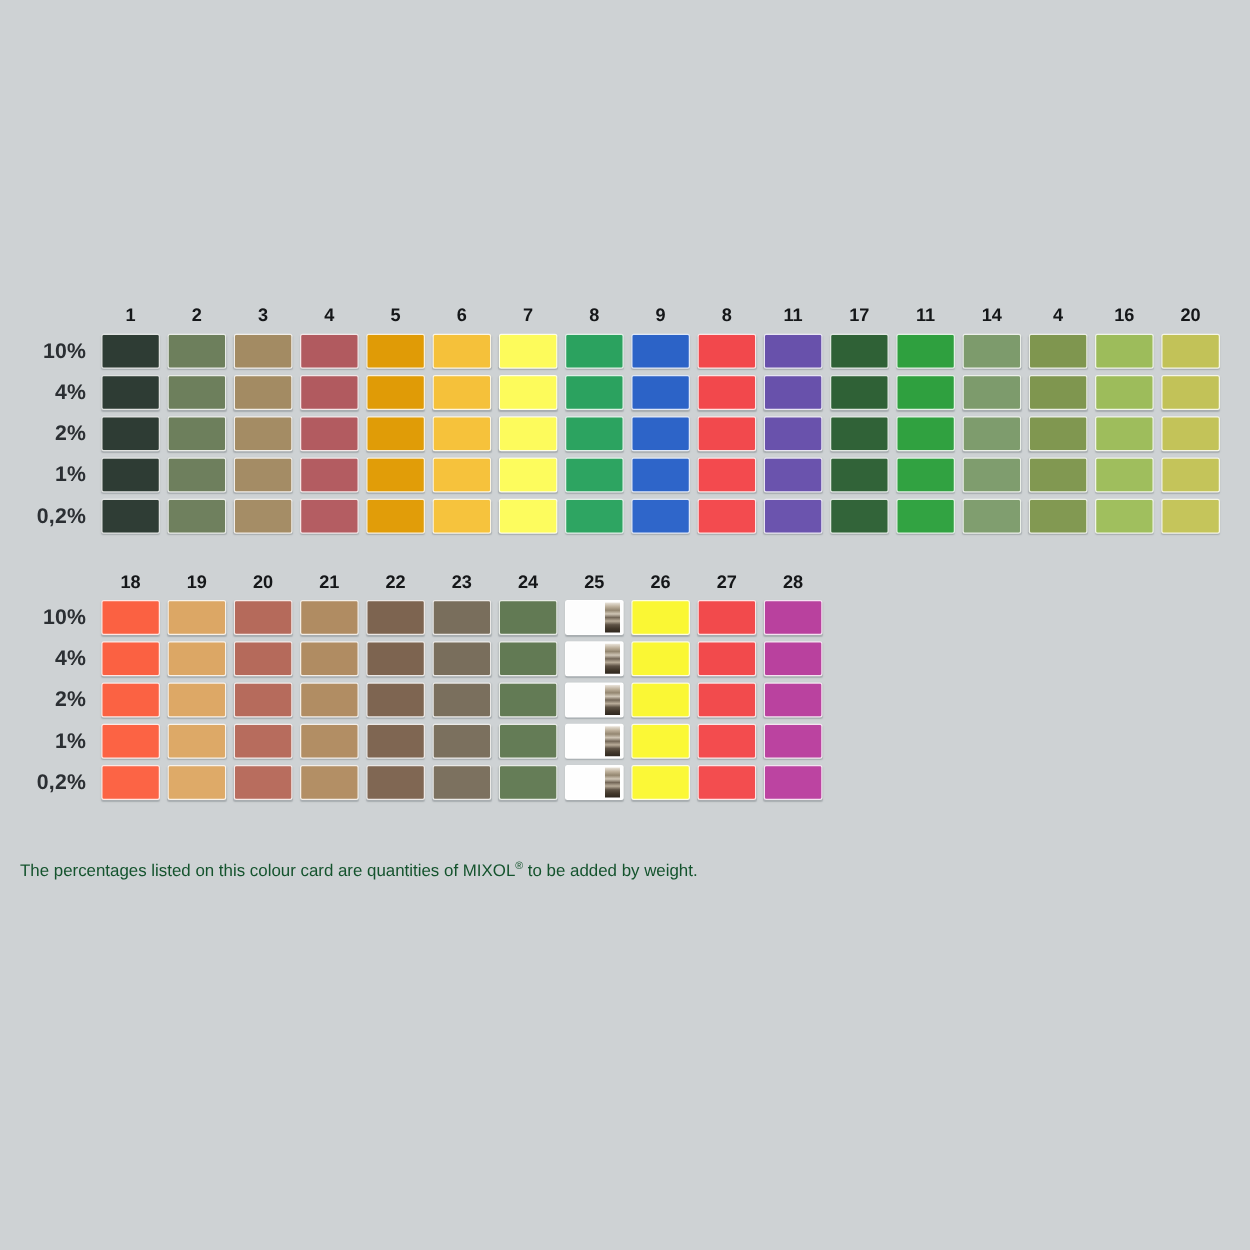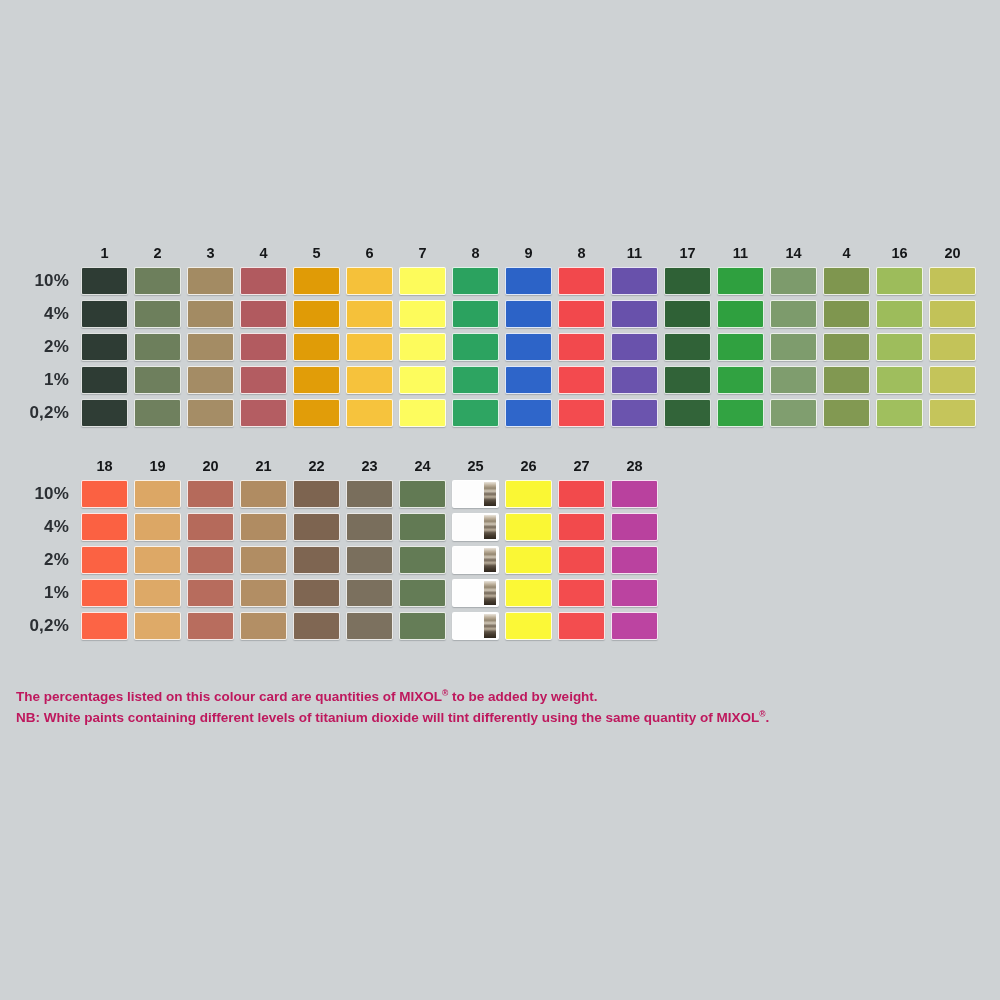--- a/index.html
+++ b/index.html
@@ -95,24 +95,23 @@
   }
 
   .header-row { margin-bottom: 3px; }
 
   
   .notes {
     position: absolute;
     left: 16px;
     top: 686px;
     width: 900px;
-    color: #be185d;
+    color: #14532d;
     font-size: 13.5px;
     line-height: 21px;
-    font-weight: bold;
   }
   .notes .line { white-space: nowrap; }
   .notes sup {
     font-size: 8.5px;
     vertical-align: super;
     line-height: 0;
   }
 </style>
 </head>
 <body style="background: rgb(206, 210, 212);">
@@ -335,16 +334,13 @@
         <div class="swatch" style="background: rgb(243, 77, 79);"></div>
         <div class="swatch" style="background: rgb(188, 68, 161);"></div>
       </div>
     </div>
   </div>
 
 <div class="notes">
   <div class="line">
     <span>The percentages listed on this colour card are quantities of MIXOL</span><sup>®</sup><span> to be added by weight.</span>
   </div>
-  <div class="line">
-    <span>NB: White paints containing different levels of titanium dioxide will tint differently using the same quantity of MIXOL</span><sup>®</sup><span>.</span>
-  </div>
 </div>
 
 </body></html>

